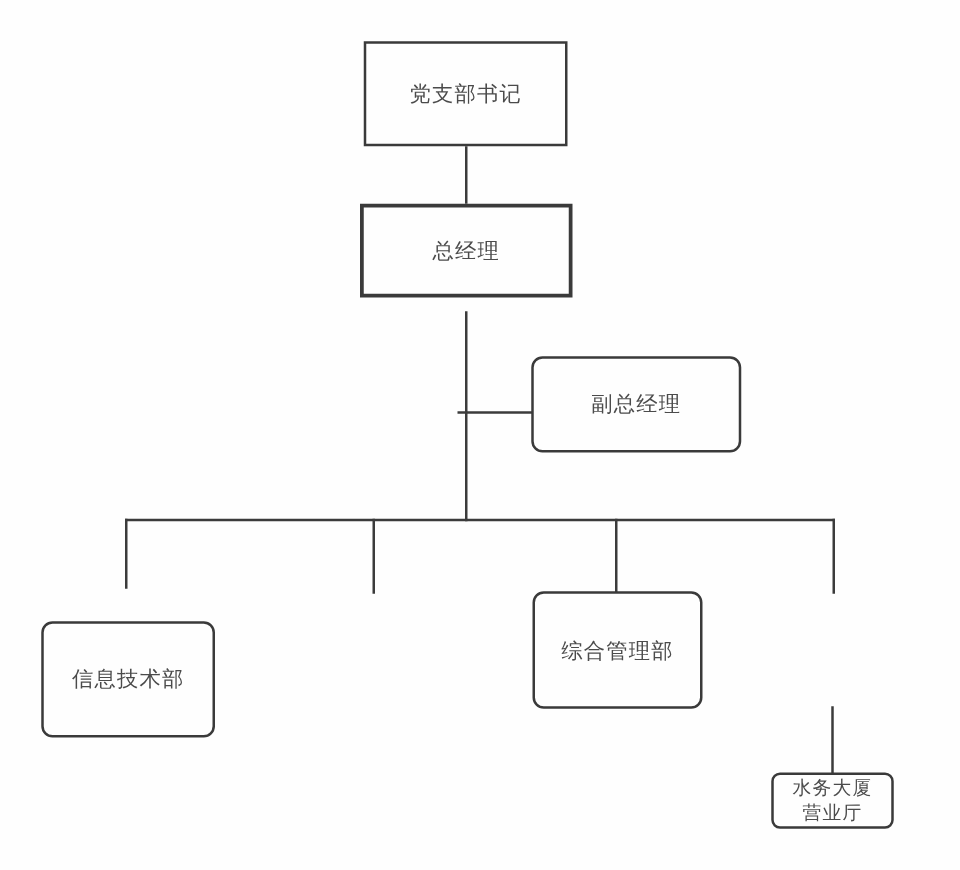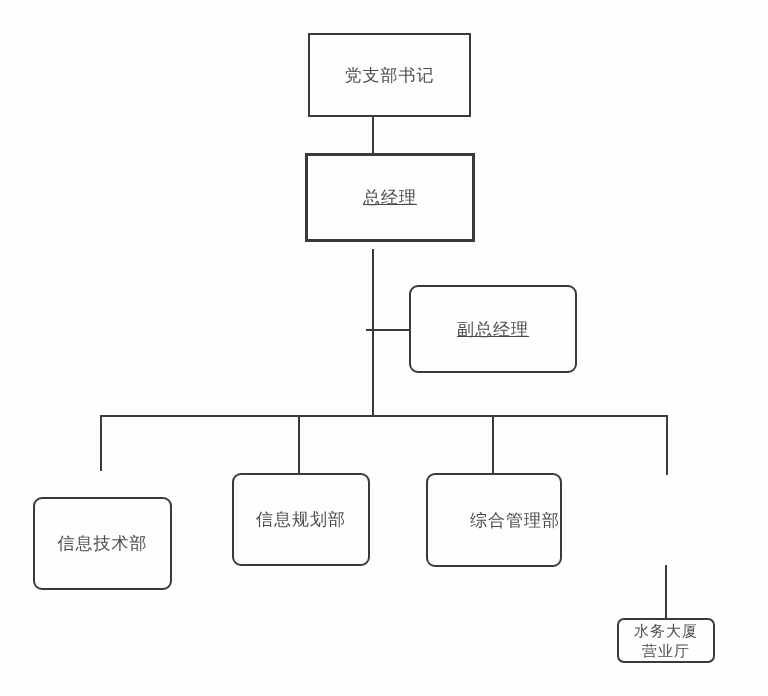--- a/index.html
+++ b/index.html
@@ -32,31 +32,31 @@
     background: #fefefe;
     border: 2px solid #3a3a3a;
     display: flex;
     align-items: center;
     justify-content: center;
     text-align: center;
     color: #4b4b4b;
     font-size: 17px;
     letter-spacing: 1px;
   }
-  .node--sharp   { border-radius: 0; margin-left: 17px; }
+  .node--sharp   { border-radius: 0; }
   .node--bold    { border-width: 3px; }
   .node--rounded { border-radius: 9px; border-width: 2.5px; }
   .node--small   { border-radius: 7px; border-width: 2.5px; font-size: 15px; line-height: 1.3; }
 
   .n-party    { left: 291px; top: 33px;  width: 163px; height: 84px; }
-  .n-gm       { left: 288px; top: 153px; width: 170px; height: 89px; text-decoration: underline; }
-  .n-dgm      { left: 409px; top: 285px; width: 168px; height: 88px; text-decoration: underline; }
+  .n-gm       { left: 288px; top: 163px; width: 170px; height: 75px; }
+  .n-dgm      { left: 425px; top: 285px; width: 168px; height: 77px; }
   .n-it       { left: 33px;  top: 497px; width: 139px; height: 93px; }
   .n-plan     { left: 232px; top: 473px; width: 138px; height: 93px; }
-  .n-admin    { left: 426px; top: 473px; width: 136px; height: 94px; justify-content: flex-end; }
+  .n-admin    { left: 426px; top: 473px; width: 136px; height: 94px; }
   .n-cs       { left: 598px; top: 473px; width: 135px; height: 94px; }
   .n-hall     { left: 617px; top: 618px; width: 98px;  height: 45px; }
 </style>
 </head>
 <body>
 
 <div class="canvas">
 
   <svg class="edges-svg" viewBox="0 0 768 696" xmlns="http://www.w3.org/2000/svg">
     <line x1="373" y1="116" x2="373" y2="165"></line>
@@ -79,23 +79,20 @@
   </div>
 
   <div class="node node--rounded n-dgm">
     <span>副总经理</span>
   </div>
 
   <div class="node node--rounded n-it">
     <span>信息技术部</span>
   </div>
 
-  <div class="node node--rounded n-plan">
-    <span>信息规划部</span>
-  </div>
 
   <div class="node node--rounded n-admin">
     <span>综合管理部</span>
   </div>
 
 
   <div class="node node--small n-hall">
     <span>
       <span>水务大厦</span><br>
       <span>营业厅</span>

